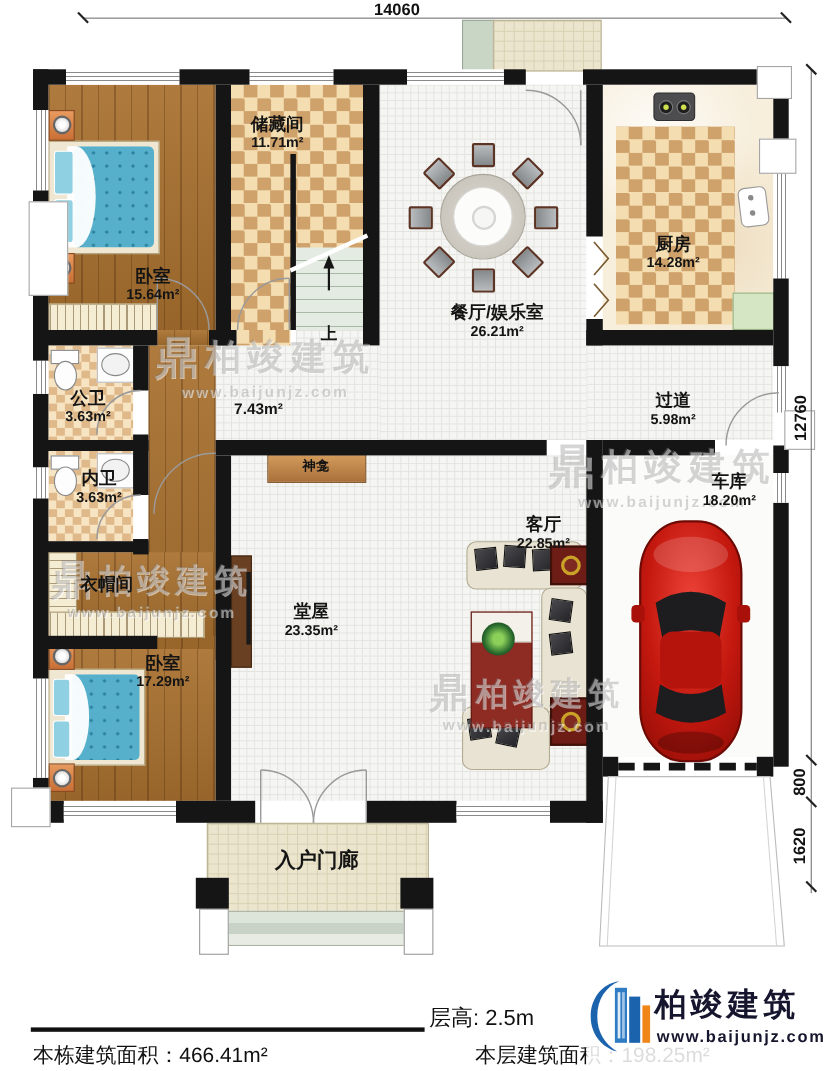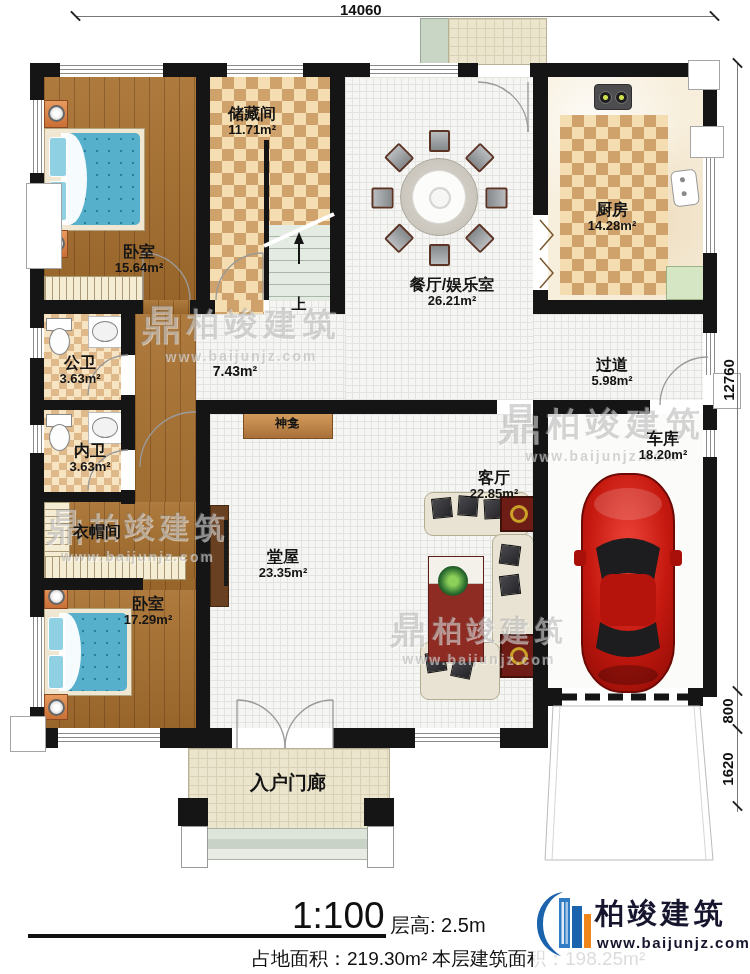--- a/index.html
+++ b/index.html
@@ -299,29 +299,29 @@
     <div class="rarea">11.71m²</div>
   </div>
   <div class="rlabel" style="left:139px;top:243px;">
     <div class="rname">卧室</div>
     <div class="rarea">15.64m²</div>
   </div>
   <div class="rlabel" style="left:452px;top:276px;">
     <div class="rname">餐厅/娱乐室</div>
     <div class="rarea">26.21m²</div>
   </div>
-  <div class="rlabel" style="left:612px;top:201px;">
+  <div class="rlabel" style="left:612px;top:214px;">
     <div class="rname">厨房</div>
     <div class="rarea">14.28m²</div>
   </div>
   <div class="rlabel" style="left:80px;top:354px;">
     <div class="rname">公卫</div>
     <div class="rarea">3.63m²</div>
   </div>
-  <div class="rlabel" style="left:80px;top:442px;padding-left:20px;">
+  <div class="rlabel" style="left:80px;top:427px;padding-left:20px;">
     <div class="rname">内卫</div>
     <div class="rarea">3.63m²</div>
   </div>
   <div class="rlabel" style="left:97px;top:523px;">
     <div class="rname">衣帽间</div>
   </div>
   <div class="rlabel" style="left:148px;top:595px;">
     <div class="rname">卧室</div>
     <div class="rarea">17.29m²</div>
   </div>
@@ -389,24 +389,23 @@
   <div class="dimlabel" style="left:340px;top:1px;">14060</div>
   <div class="dimline" style="left:737px;top:63px;width:1px;height:749px;"></div>
   <div class="tick" style="left:731px;top:62px;"></div>
   <div class="tick" style="left:731px;top:690px;"></div>
   <div class="tick" style="left:731px;top:728px;"></div>
   <div class="tick" style="left:731px;top:805px;"></div>
   <div class="dimlabel dimlabelV" style="left:728px;top:380px;">12760</div>
   <div class="dimlabel dimlabelV" style="left:727px;top:711px;">800</div>
   <div class="dimlabel dimlabelV" style="left:727px;top:769px;">1620</div>
 
-  <div class="ft" style="left:292px;top:895px;font-size:37px;">1:100</div>
   <div class="ft" style="left:28px;top:934px;width:358px;height:4px;background:#111;"></div>
   <div class="ft" style="left:390px;top:912px;font-size:20px;">层高: 2.5m</div>
-  <div class="ft" style="left:252px;top:946px;font-size:19px;">占地面积：219.30m²</div>
+  <div class="ft" style="left:30px;top:946px;font-size:19px;">本栋建筑面积：466.41m²</div>
   <div class="ft" style="left:432px;top:946px;font-size:19px;">本层建筑面积：198.25m²</div>
 
   <div class="ft" style="left:533px;top:886px;width:215px;height:84px;background:rgba(255,255,255,0.85);">
     <svg width="60" height="72" viewBox="0 0 60 72" style="position:absolute;left:0;top:2px;">
       <path d="M30,4 C14,6 4,20 4,36 C4,52 14,64 28,68 C16,60 10,50 10,36 C10,20 18,9 30,4 Z" fill="#1b63ad"></path>
       <path d="M14,26 h8 M13,34 h8 M14,42 h8" stroke="#ffffff" stroke-width="2.5"></path>
       <rect x="26" y="10" width="11" height="50" fill="#2f7bc4"></rect>
       <rect x="28.5" y="14" width="2.5" height="42" fill="#ffffff" opacity="0.85"></rect>
       <rect x="32.5" y="14" width="2.5" height="42" fill="#ffffff" opacity="0.55"></rect>
       <rect x="39" y="18" width="10" height="42" fill="#1b63ad"></rect>

